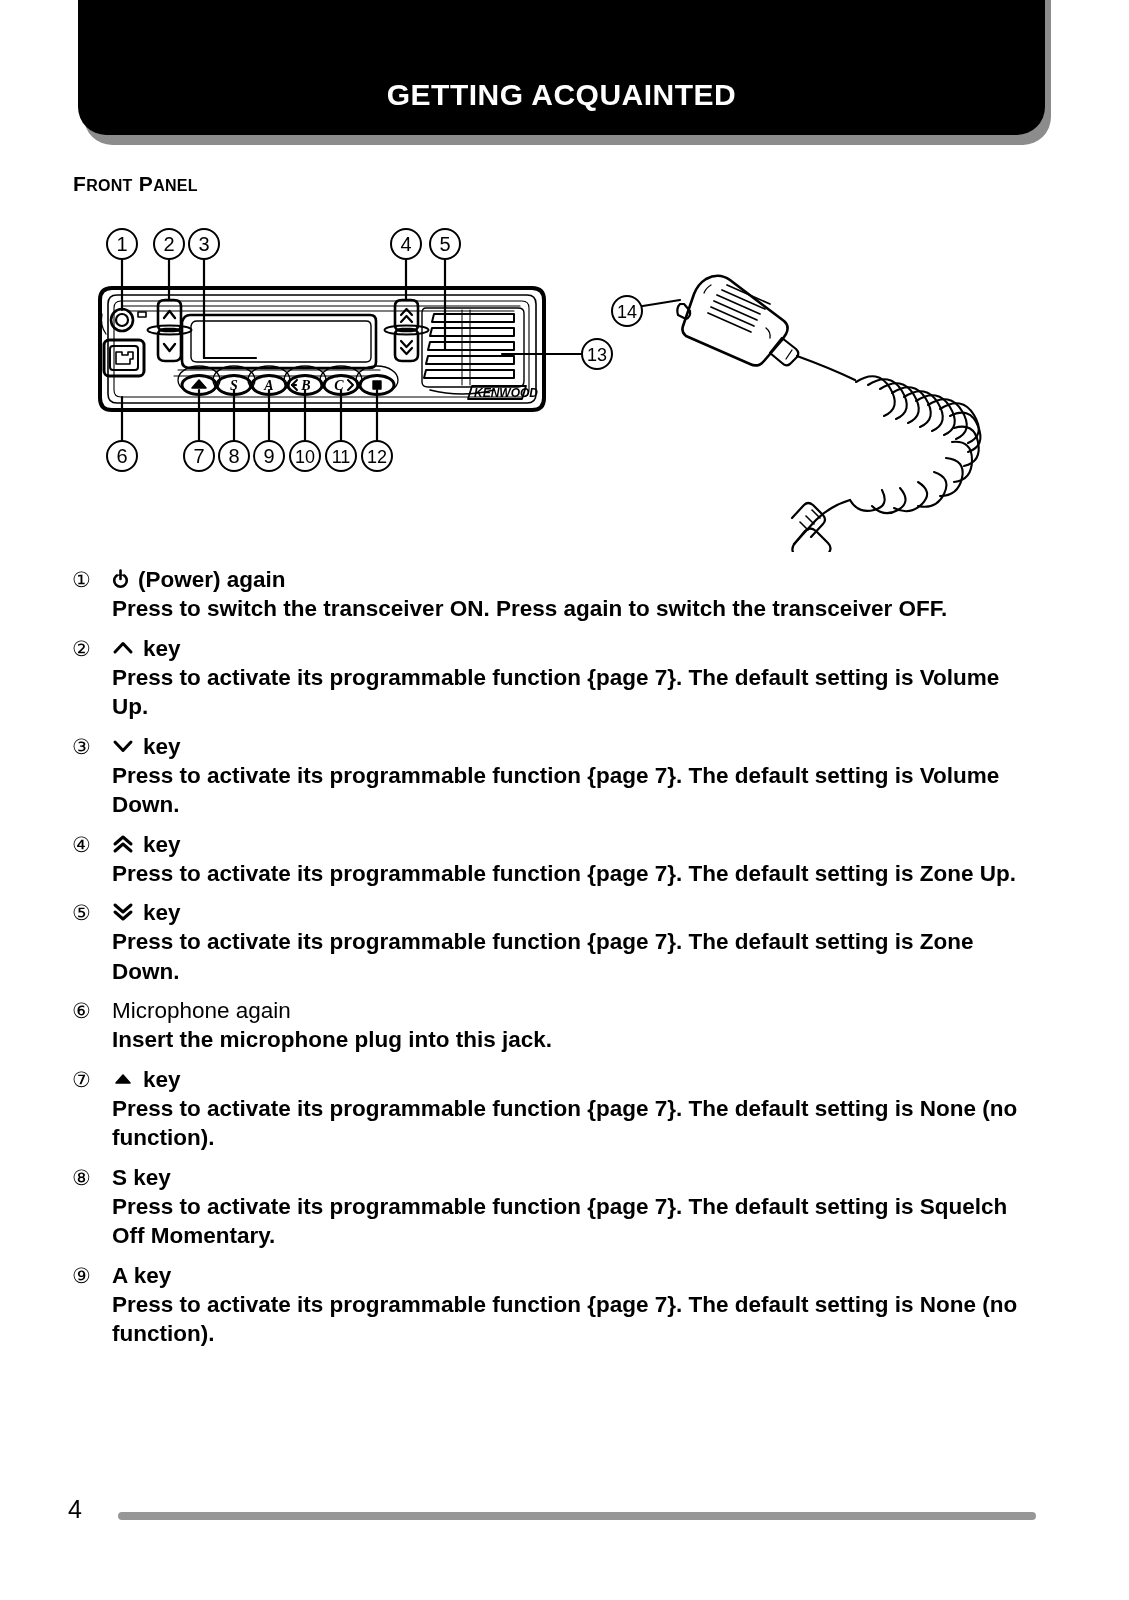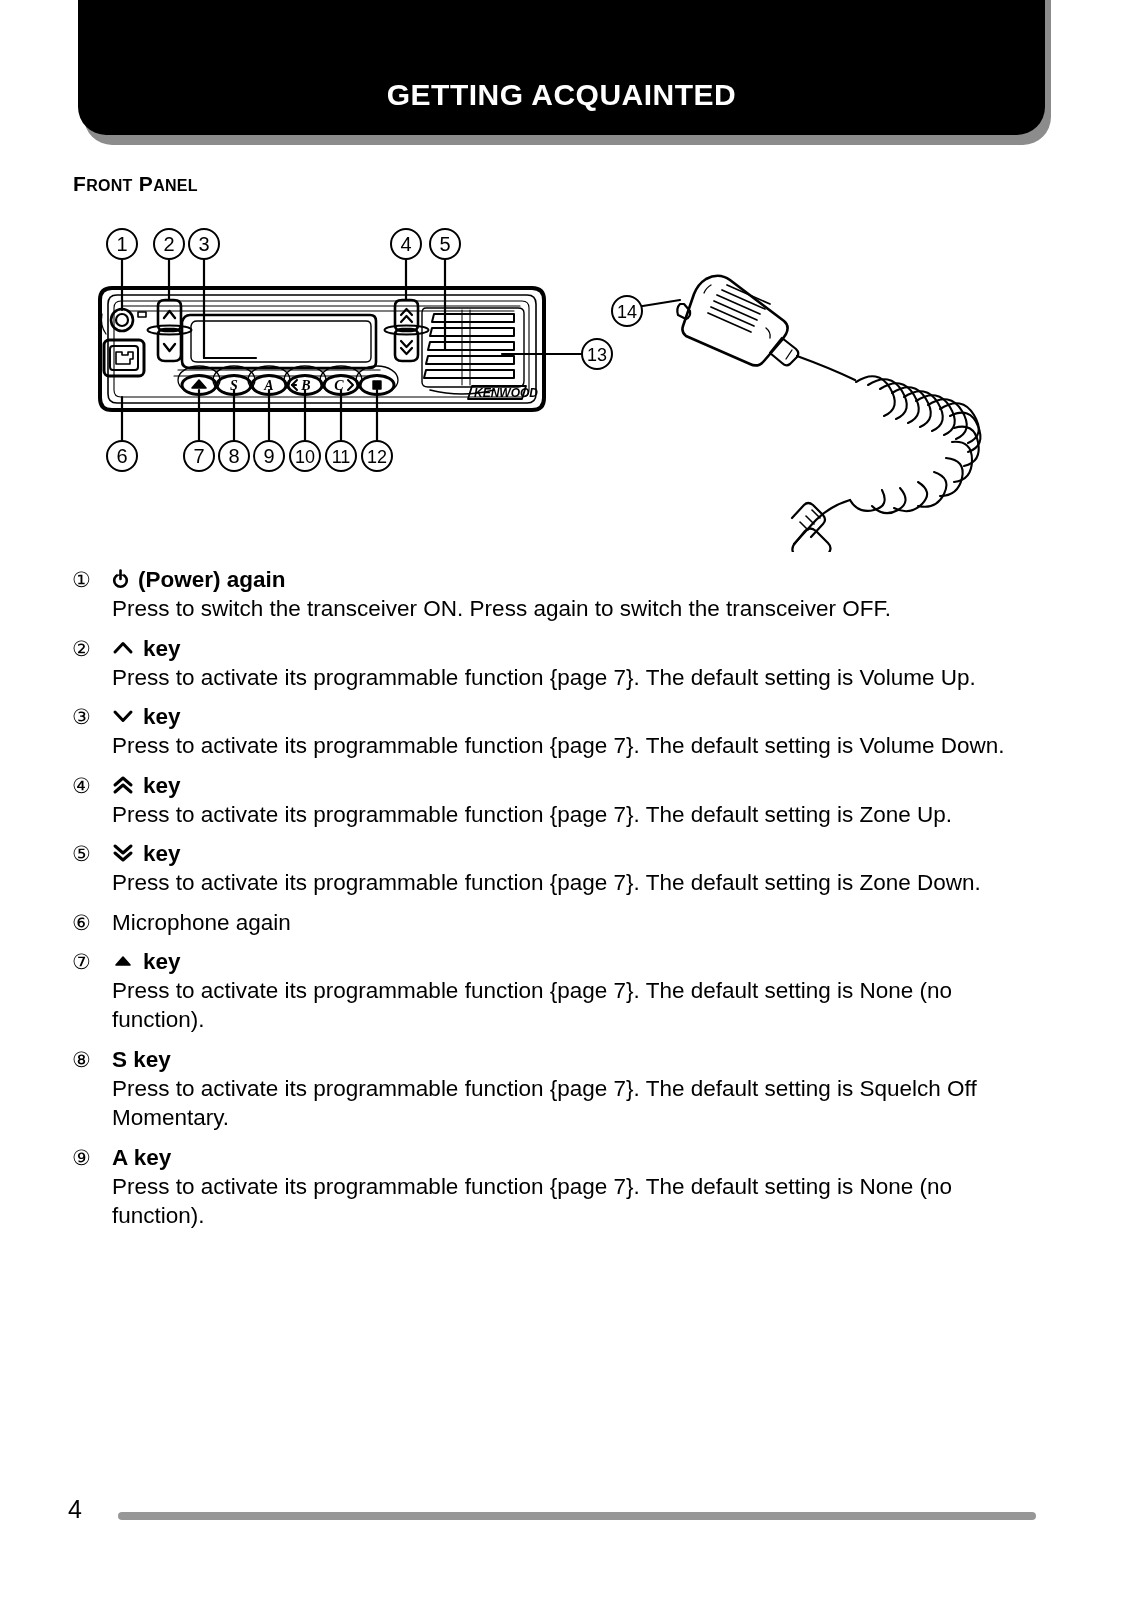--- a/index.html
+++ b/index.html
@@ -108,21 +108,21 @@
   }
   .glyph {
     display: inline-block;
     margin-right: 9px;
     line-height: 1;
   }
   .item-body {
     font-size: 22.5px;
     line-height: 29.5px;
     padding-left: 40px;
-    font-weight: normal;
+    font-weight: bold;
   }
 
   
   .gsvg { vertical-align: -2px; }
 
   
   #footer {
     position: absolute;
     left: 0;
     top: 1495px;
@@ -444,20 +444,21 @@
       <span>key</span>
     </div>
     <div class="item-body">Press to activate its programmable function {page 7}.  The default setting is Zone Down.</div>
   </div>
 
   <div class="item">
     <div class="item-title plain">
       <span class="num">⑥</span>
       <span>Microphone again</span>
     </div>
+    <div class="item-body">Insert the microphone plug into this jack.</div>
   </div>
 
   <div class="item">
     <div class="item-title">
       <span class="num">⑦</span>
       <span class="glyph">
         <svg class="gsvg" width="22" height="20" viewBox="0 0 22 20">
           <path d="M4 14 L11 6 L18 14 Z" fill="#000" stroke="#000" stroke-width="1.6" stroke-linejoin="round"></path>
         </svg>
       </span>

